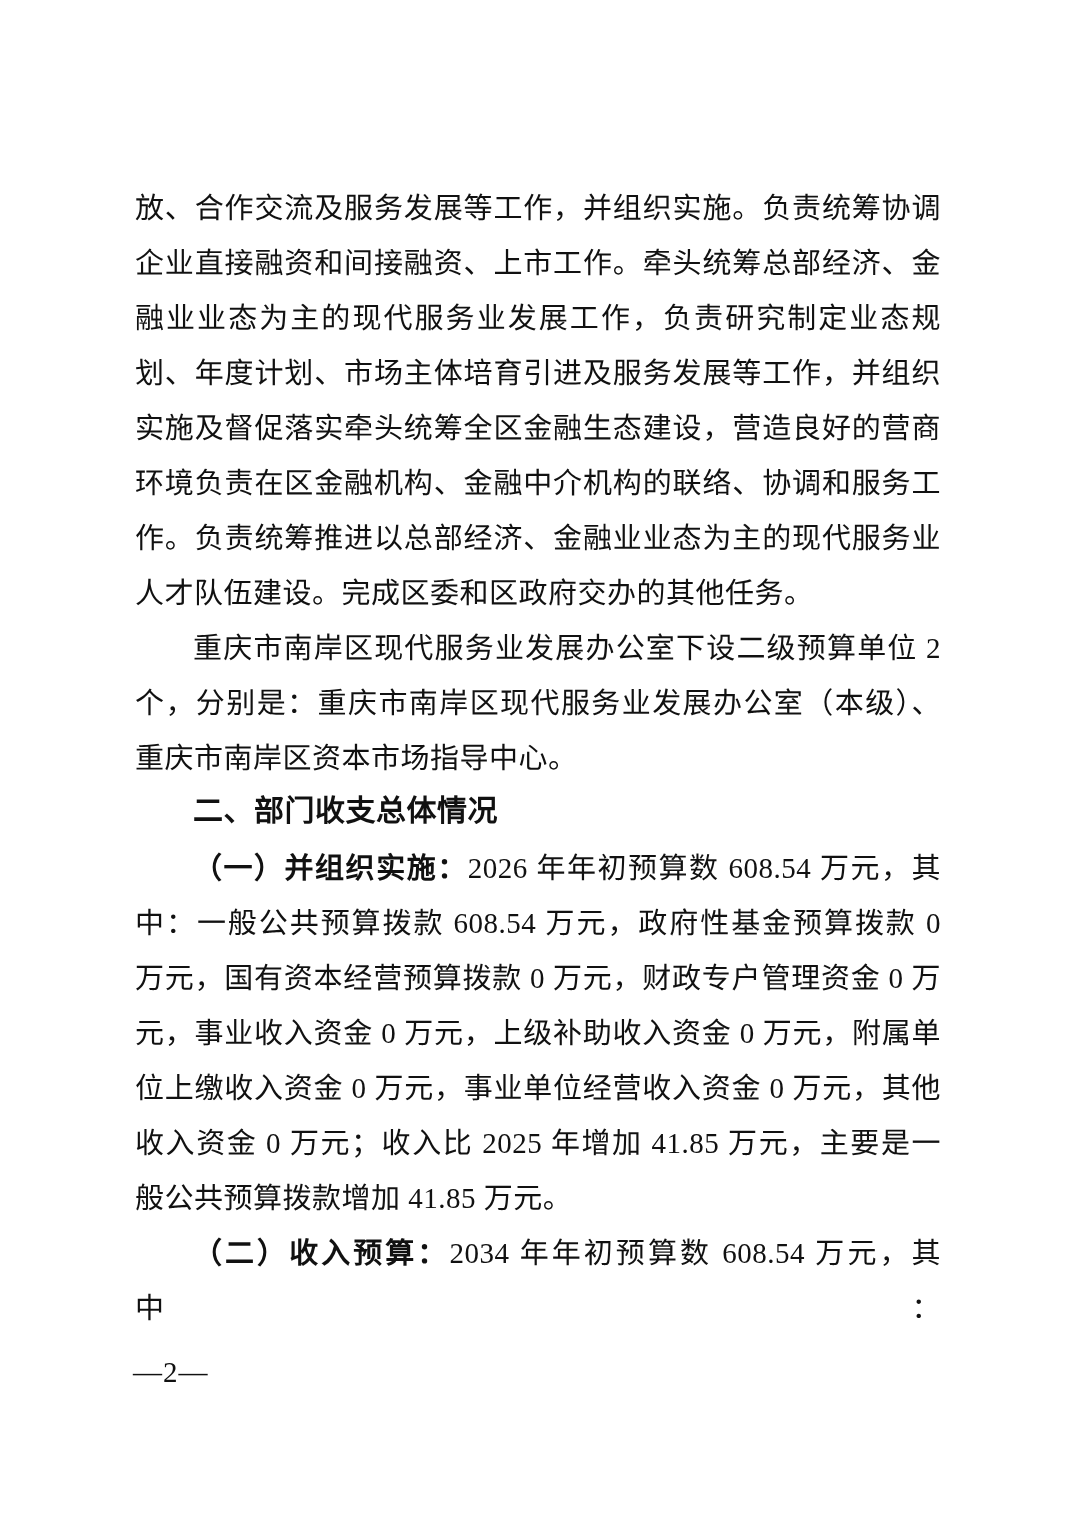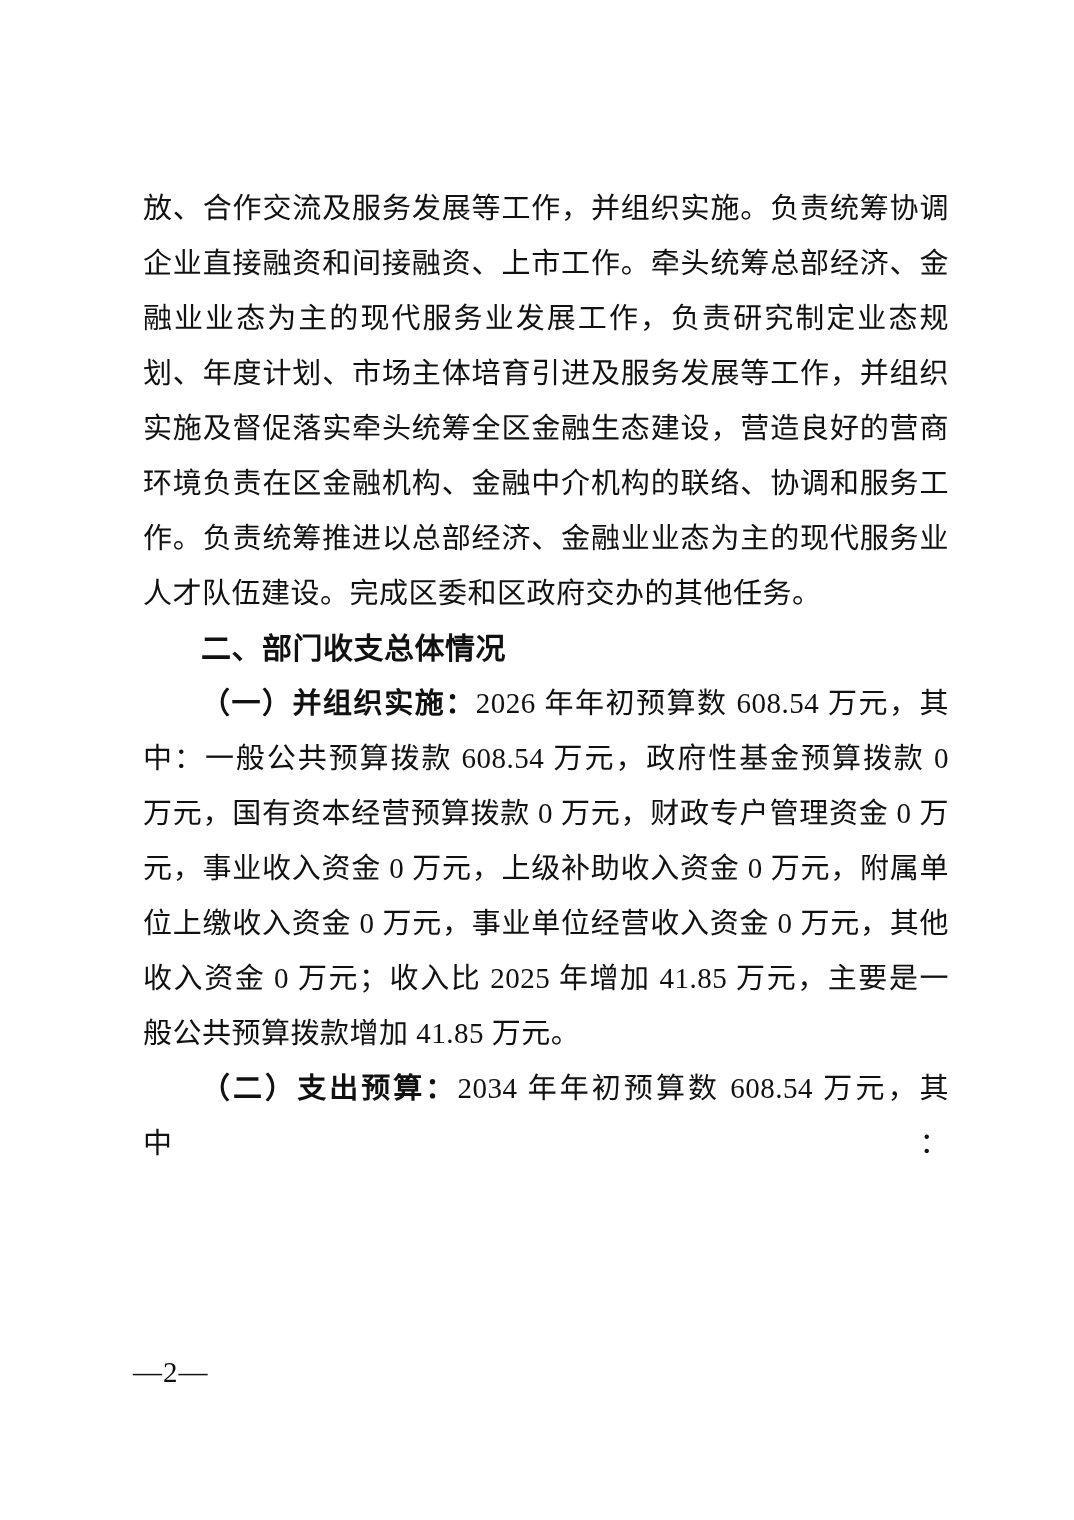--- a/index.html
+++ b/index.html
@@ -14,39 +14,38 @@
     background: #ffffff;
     color: #111111;
     font-family: "Liberation Serif", serif;
     overflow: hidden;
   }
   .text-block {
     position: absolute;
     left: 135px;
     top: 181px;
     width: 806px;
-    margin-left: 8px;
   }
   .text-block p {
     margin: 0;
     padding: 0;
     font-size: 29px;
     line-height: 55px;
     text-align: justify;
     letter-spacing: 0.5px;
   }
   .para-indent {
     text-indent: 58px;
   }
   .heading-kai {
     font-weight: bold;
     text-indent: 58px;
   }
   .heading-hei {
-    font-family: Liberation Serif, serif;
+    font-family: Liberation Mono, monospace;
     font-weight: bold;
     text-indent: 58px;
     font-size: 30px !important;
   }
   .run-label {
     font-weight: bold;
   }
   .stretch-last {
     text-align-last: justify;
   }
@@ -62,23 +61,24 @@
 </style>
 </head>
 <body>
 
 <div class="page">
   <div class="text-block">
 
     <p class="para-cont">放、合作交流及服务发展等工作，并组织实施。负责统筹协调企业直接融资和间接融资、上市工作。牵头统筹总部经济、金融业业态为主的现代服务业发展工作，负责研究制定业态规划、年度计划、市场主体培育引进及服务发展等工作，并组织实施及督促落实牵头统筹全区金融生态建设，营造良好的营商环境负责在区金融机构、金融中介机构的联络、协调和服务工作。负责统筹推进以总部经济、金融业业态为主的现代服务业人才队伍建设。完成区委和区政府交办的其他任务。</p>
 
 
+    <p class="para-indent">重庆市南岸区现代服务业发展办公室下设二级预算单位 2 个，分别是：重庆市南岸区现代服务业发展办公室（本级）、重庆市南岸区资本市场指导中心。</p>
 
     <p class="heading-hei">二、部门收支总体情况</p>
 
     <p class="para-indent"><span class="run-label">（一）并组织实施：</span><span>2026 年年初预算数 608.54 万元，其中：一般公共预算拨款 608.54 万元，政府性基金预算拨款 0 万元，国有资本经营预算拨款 0 万元，财政专户管理资金 0 万元，事业收入资金 0 万元，上级补助收入资金 0 万元，附属单位上缴收入资金 0 万元，事业单位经营收入资金 0 万元，其他收入资金 0 万元；收入比 2025 年增加 41.85 万元，主要是一般公共预算拨款增加 41.85 万元。</span></p>
 
-    <p class="para-indent stretch-last"><span class="run-label">（二）支出预算：</span><span>2034 年年初预算数 608.54 万元，其中：</span></p>
+    <p class="para-indent stretch-last"><span class="run-label">（二）收入预算：</span><span>2034 年年初预算数 608.54 万元，其中：</span></p>
 
   </div>
 
   <div class="footer">—2—</div>
 </div>
 
 </body></html>

